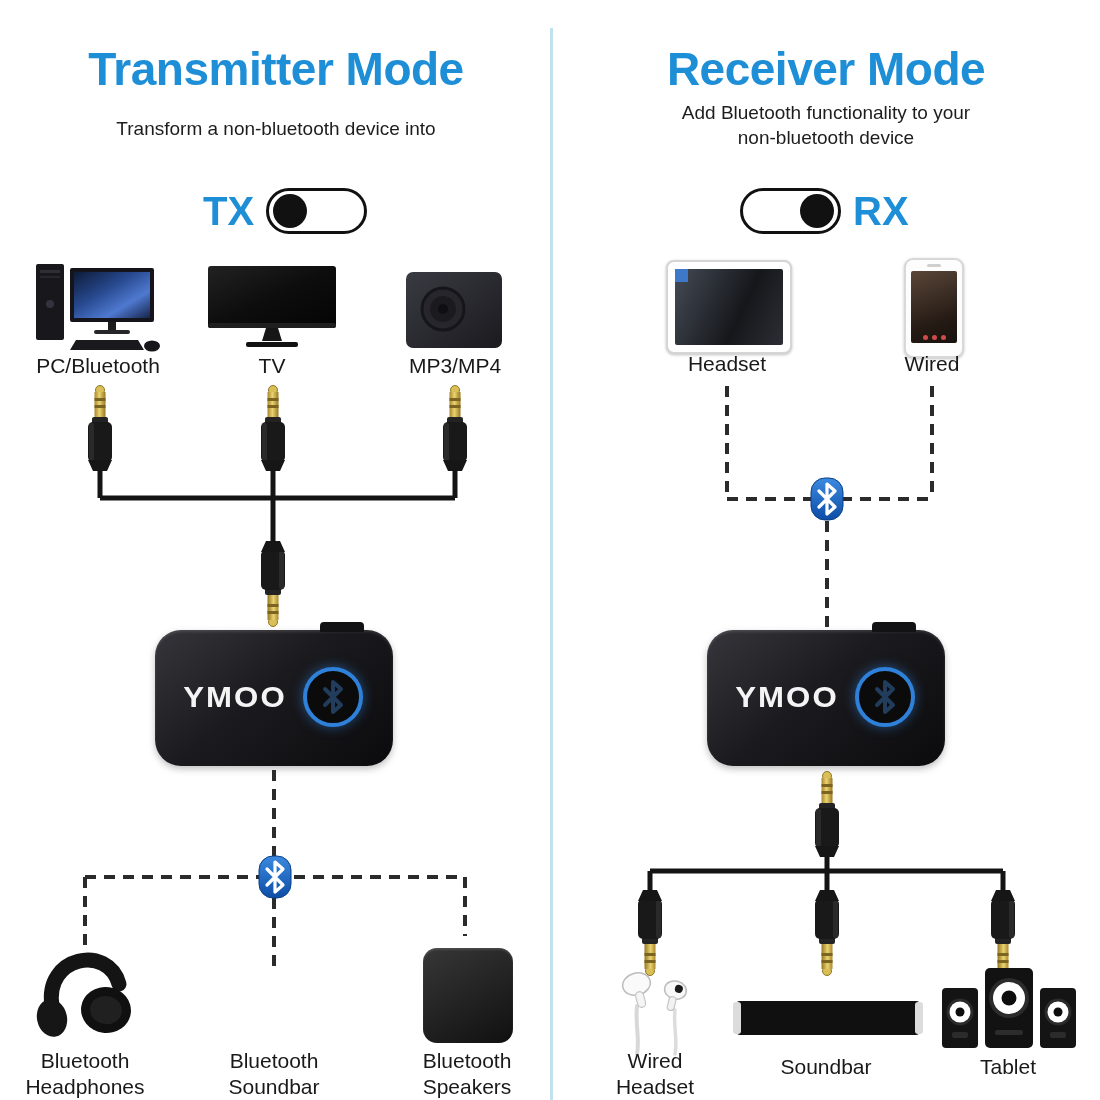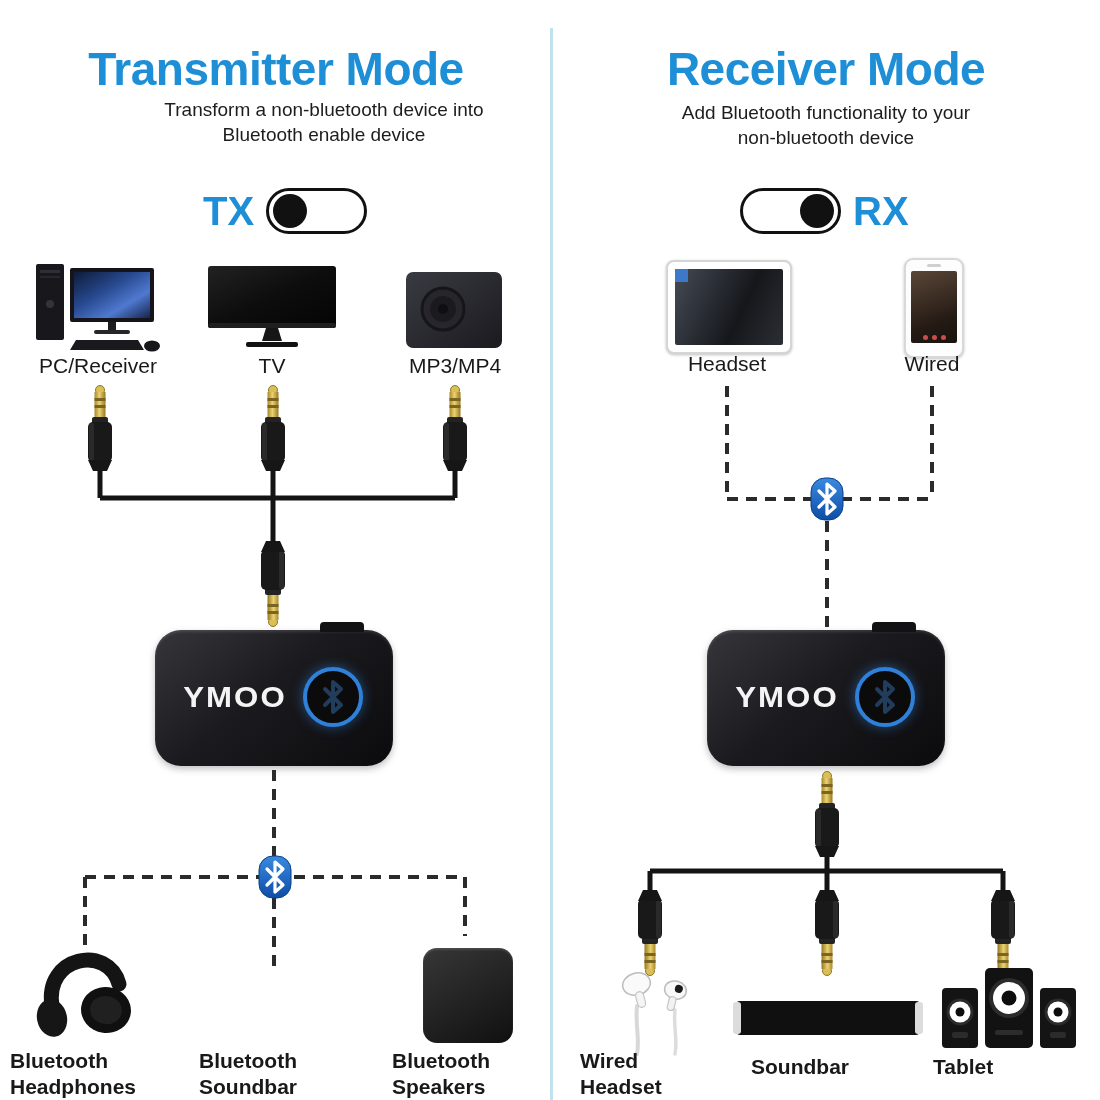--- a/index.html
+++ b/index.html
@@ -12,21 +12,21 @@
   .subtitle{width:552px;text-align:center;font-size:19px;line-height:25px;color:#1d1d1d;}
   
   .toggle-row{display:flex;align-items:center;gap:12px;}
   .toggle-label{font-size:40px;font-weight:600;color:#1e8fd6;line-height:40px;}
   .pill{position:relative;width:95px;height:40px;border:3px solid #111;border-radius:23px;
         background:#fff;box-sizing:content-box;}
   .knob{position:absolute;top:3px;width:34px;height:34px;border-radius:50%;background:#111;}
   .knob.left{left:4px;} .knob.right{right:4px;}
   
   .dev-label{width:140px;text-align:center;font-size:21px;color:#191919;}
-  .out-label{width:150px;font-size:21px;line-height:26px;color:#191919;white-space:pre-line;font-weight:bold;}
+  .out-label{width:150px;text-align:center;font-size:21px;line-height:26px;color:#191919;white-space:pre-line;}
   
   .ymoo-device{width:238px;height:136px;border-radius:26px;
       background:linear-gradient(140deg,#35353b 0%,#1b1b1f 45%,#0b0b0d 100%);
       box-shadow:inset 0 2px 3px rgba(255,255,255,.12), 0 3px 7px rgba(0,0,0,.25);}
   .device-tab{position:absolute;top:-8px;left:165px;width:44px;height:10px;
       border-radius:4px 4px 0 0;background:#121214;}
   .device-logo{position:absolute;left:20px;top:50px;width:120px;text-align:center;
       font-size:30px;font-weight:700;color:#f4f4f4;letter-spacing:2px;transform:scaleX(1.04);}
   .device-btn{position:absolute;left:148px;top:37px;width:52px;height:52px;border-radius:50%;
       background:#0b0b0b;border:4px solid #2f80d9;box-shadow:0 0 12px rgba(47,128,217,.55);}
@@ -102,23 +102,22 @@
       <g id="bt-badge">
         <rect x="-16" y="-21" width="32" height="42" rx="14" fill="url(#btg)" stroke="#0b3f86" stroke-width="1"></rect>
         <path d="M -8,-8 L 8,8 L 0,15 L 0,-15 L 8,-8 L -8,8" fill="none" stroke="#ffffff" stroke-width="3.2" stroke-linejoin="round" stroke-linecap="round"></path>
       </g>
     </defs>
   </svg>
 
   <div class="abs divider" style="left:550px;top:0;height:1100px;"></div>
 
   <div class="abs mode-title" style="left:0;top:14px;">Transmitter Mode</div>
-  <div class="abs subtitle" style="left:0;top:69px;padding-left:48px;">
+  <div class="abs subtitle" style="left:0;top:88px;">
     <div>Transform a non-bluetooth device into</div>
-    <div>Bluetooth enable device</div>
   </div>
 
   <div class="abs toggle-row" style="left:203px;top:160px;">
     <span class="toggle-label">TX</span>
     <span class="pill">
       <span class="knob left"></span>
     </span>
   </div>
 
   <svg class="abs" style="left:30px;top:234px;" width="132" height="92" viewBox="0 0 132 92">
@@ -139,21 +138,21 @@
     <path d="M 60,62 L 72,62 L 76,75 L 56,75 Z" fill="#161616"></path>
     <rect x="40" y="76" width="52" height="5" rx="2" fill="#121212"></rect>
   </svg>
   <svg class="abs" style="left:406px;top:244px;" width="96" height="76" viewBox="0 0 96 76">
     <rect x="0" y="0" width="96" height="76" rx="7" fill="url(#mp3g)"></rect>
     <circle cx="37" cy="37" r="21" fill="#26262c" stroke="#15151a" stroke-width="3"></circle>
     <circle cx="37" cy="37" r="13" fill="#1b1b1f"></circle>
     <circle cx="37" cy="37" r="5" fill="#0f0f13"></circle>
   </svg>
 
-  <div class="abs dev-label" style="left:28px;top:326px;">PC/Receiver</div>
+  <div class="abs dev-label" style="left:28px;top:326px;">PC/Bluetooth</div>
   <div class="abs dev-label" style="left:202px;top:326px;">TV</div>
   <div class="abs dev-label" style="left:385px;top:326px;">MP3/MP4</div>
 
   <svg class="abs" style="left:0;top:352px;" width="552" height="252" viewBox="0 0 552 252">
     <path d="M100,89 V118 M455,89 V118 M273,89 V163 M100,118 H455" stroke="#141414" stroke-width="5" fill="none"></path>
     <use href="#plug-up" transform="translate(100,6)"></use>
     <use href="#plug-up" transform="translate(273,6)"></use>
     <use href="#plug-up" transform="translate(455,6)"></use>
     <use href="#plug-up" transform="translate(273,246) rotate(180)"></use>
   </svg>

